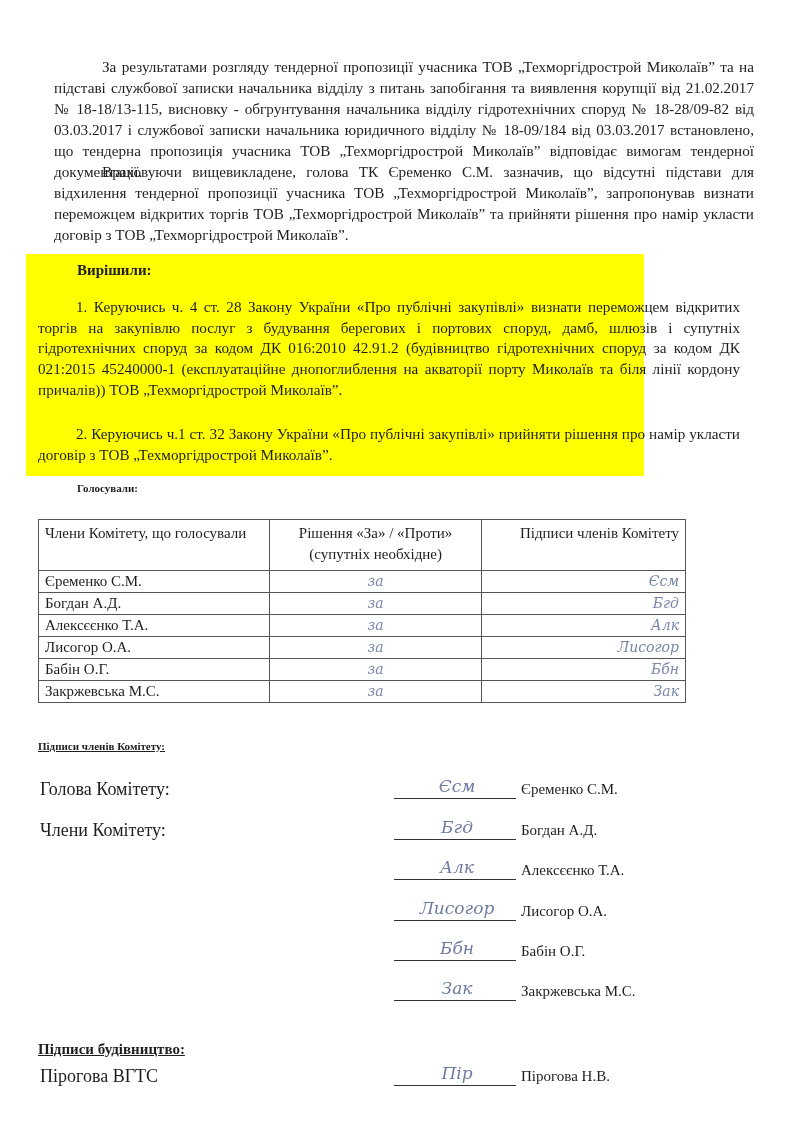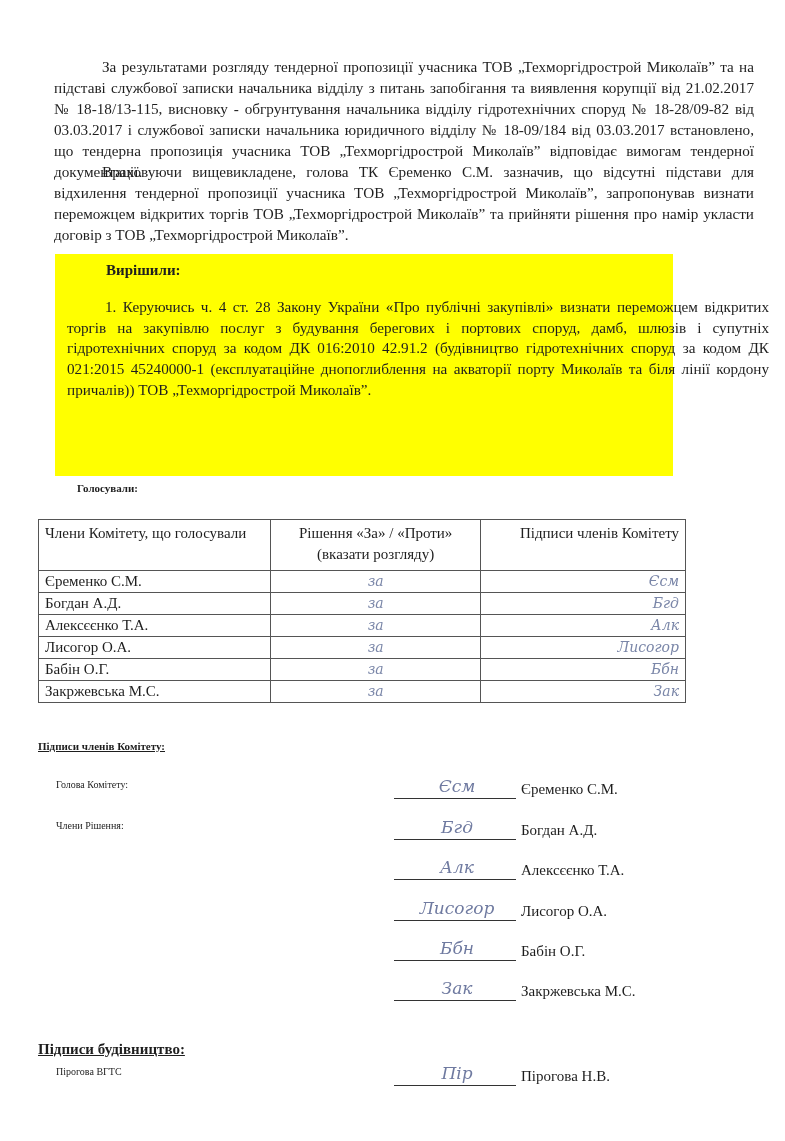--- a/index.html
+++ b/index.html
@@ -12,21 +12,20 @@
   .para {
     position: absolute; left: 38px; width: 700px;
     line-height: 21px; text-align: justify; margin: 16px;
   }
   .para .indent { display: inline-block; width: 48px; }
   .p1 { top: 40px; }
   .p2 { top: 145px; }
   .decision {
     position: absolute; left: 26px; top: 254px; width: 618px; height: 222px;
     background: #ffff00;
-    margin-left: 29px;
   }
   .decision .title {
     position: absolute; left: 51px; top: 8px; font-weight: bold; font-size: 15px;
   }
   .decision .item {
     position: absolute; left: 12px; width: 702px; line-height: 20.7px;
     text-align: justify; margin: 0;
   }
   .decision .i1 { top: 43px; }
   .decision .i2 { top: 170px; }
@@ -46,21 +45,21 @@
   table.votes .c2 { width: 225px; }
   table.votes .c3 { width: 218px; text-align: right; }
   .hand {
     font-family: "DejaVu Serif", serif; font-style: italic; color: #7a86a8;
     font-size: 14px; text-align: center;
   }
   .sig-title {
     position: absolute; left: 38px; top: 740px; font-weight: bold;
     text-decoration: underline; font-size: 11px;
   }
-  .role { position: absolute; left: 56px; font-size: 10px; }
+  .role { position: absolute; left: 40px; font-size: 18px; }
   .sig-line {
     position: absolute; left: 394px; width: 122px; border-bottom: 1px solid #333; height: 22px;
   }
   .sig-scribble {
     position: absolute; left: 402px; width: 110px; height: 22px;
     font-family: "DejaVu Serif", serif; font-style: italic; color: #6f7aa0; font-size: 17px;
     text-align: center; line-height: 22px;
   }
   .sig-name { position: absolute; left: 521px; font-size: 15px; }
   .inv-title {
@@ -73,29 +72,30 @@
 
 <div class="page">
 
   <p class="para p1"><span class="indent"></span><span>За результатами розгляду тендерної пропозиції учасника ТОВ „Техморгідрострой Миколаїв” та на підставі службової записки начальника відділу з питань запобігання та виявлення корупції від 21.02.2017 № 18-18/13-115, висновку - обгрунтування начальника відділу гідротехнічних споруд № 18-28/09-82 від 03.03.2017 і службової записки начальника юридичного відділу № 18-09/184 від 03.03.2017 встановлено, що тендерна пропозиція учасника ТОВ „Техморгідрострой Миколаїв” відповідає вимогам тендерної документації.</span></p>
 
   <p class="para p2"><span class="indent"></span><span>Враховуючи вищевикладене, голова ТК Єременко С.М. зазначив, що відсутні підстави для відхилення тендерної пропозиції учасника ТОВ „Техморгідрострой Миколаїв”, запропонував визнати переможцем відкритих торгів ТОВ „Техморгідрострой Миколаїв” та прийняти рішення про намір укласти договір з ТОВ „Техморгідрострой Миколаїв”.</span></p>
 
   <div class="decision">
     <div class="title">Вирішили:</div>
     <p class="item i1"><span class="indent" style="display:inline-block;width:38px"></span><span>1. Керуючись ч. 4 ст. 28 Закону України «Про публічні закупівлі» визнати переможцем відкритих торгів на закупівлю послуг з будування берегових і портових споруд, дамб, шлюзів і супутніх гідротехнічних споруд за кодом ДК 016:2010 42.91.2 (будівництво гідротехнічних споруд за кодом ДК 021:2015 45240000-1 (експлуатаційне днопоглиблення на акваторії порту Миколаїв та біля лінії кордону причалів)) ТОВ „Техморгідрострой Миколаїв”.</span></p>
+    <p class="item i2"><span class="indent" style="display:inline-block;width:38px"></span><span>2. Керуючись ч.1 ст. 32 Закону України «Про публічні закупівлі» прийняти рішення про намір укласти договір з ТОВ „Техморгідрострой Миколаїв”.</span></p>
   </div>
 
   <div class="voted-title">Голосували:</div>
 
   <table class="votes">
     <tbody>
         <tr>
       <th class="c1" style="text-align:left">Члени Комітету, що голосували</th>
-      <th class="c2">Рішення «За» / «Проти» (вказати розгляду)</th>
+      <th class="c2">Рішення «За» / «Проти» (супутніх необхідне)</th>
       <th class="c3">Підписи членів Комітету</th>
     </tr>
     <tr>
       <td class="c1">Єременко С.М.</td>
       <td class="c2 hand">за</td>
       <td class="c3 hand">Єсм</td>
     </tr>
     <tr>
       <td class="c1">Богдан А.Д.</td>
       <td class="c2 hand">за</td>
@@ -120,21 +120,21 @@
       <td class="c1">Закржевська М.С.</td>
       <td class="c2 hand">за</td>
       <td class="c3 hand">Зак</td>
     </tr>
   </tbody>
     </table>
 
   <div class="sig-title">Підписи членів Комітету:</div>
 
   <div class="role" style="top:779px">Голова Комітету:</div>
-  <div class="role" style="top:820px">Члени Рішення:</div>
+  <div class="role" style="top:820px">Члени Комітету:</div>
 
   <div class="sig-scribble" style="top:775px">Єсм</div>
   <div class="sig-line" style="top:776px"></div>
   <div class="sig-name" style="top:781px">Єременко С.М.</div>
 
   <div class="sig-scribble" style="top:816px">Бгд</div>
   <div class="sig-line" style="top:817px"></div>
   <div class="sig-name" style="top:822px">Богдан А.Д.</div>
 
   <div class="sig-scribble" style="top:856px">Алк</div>

